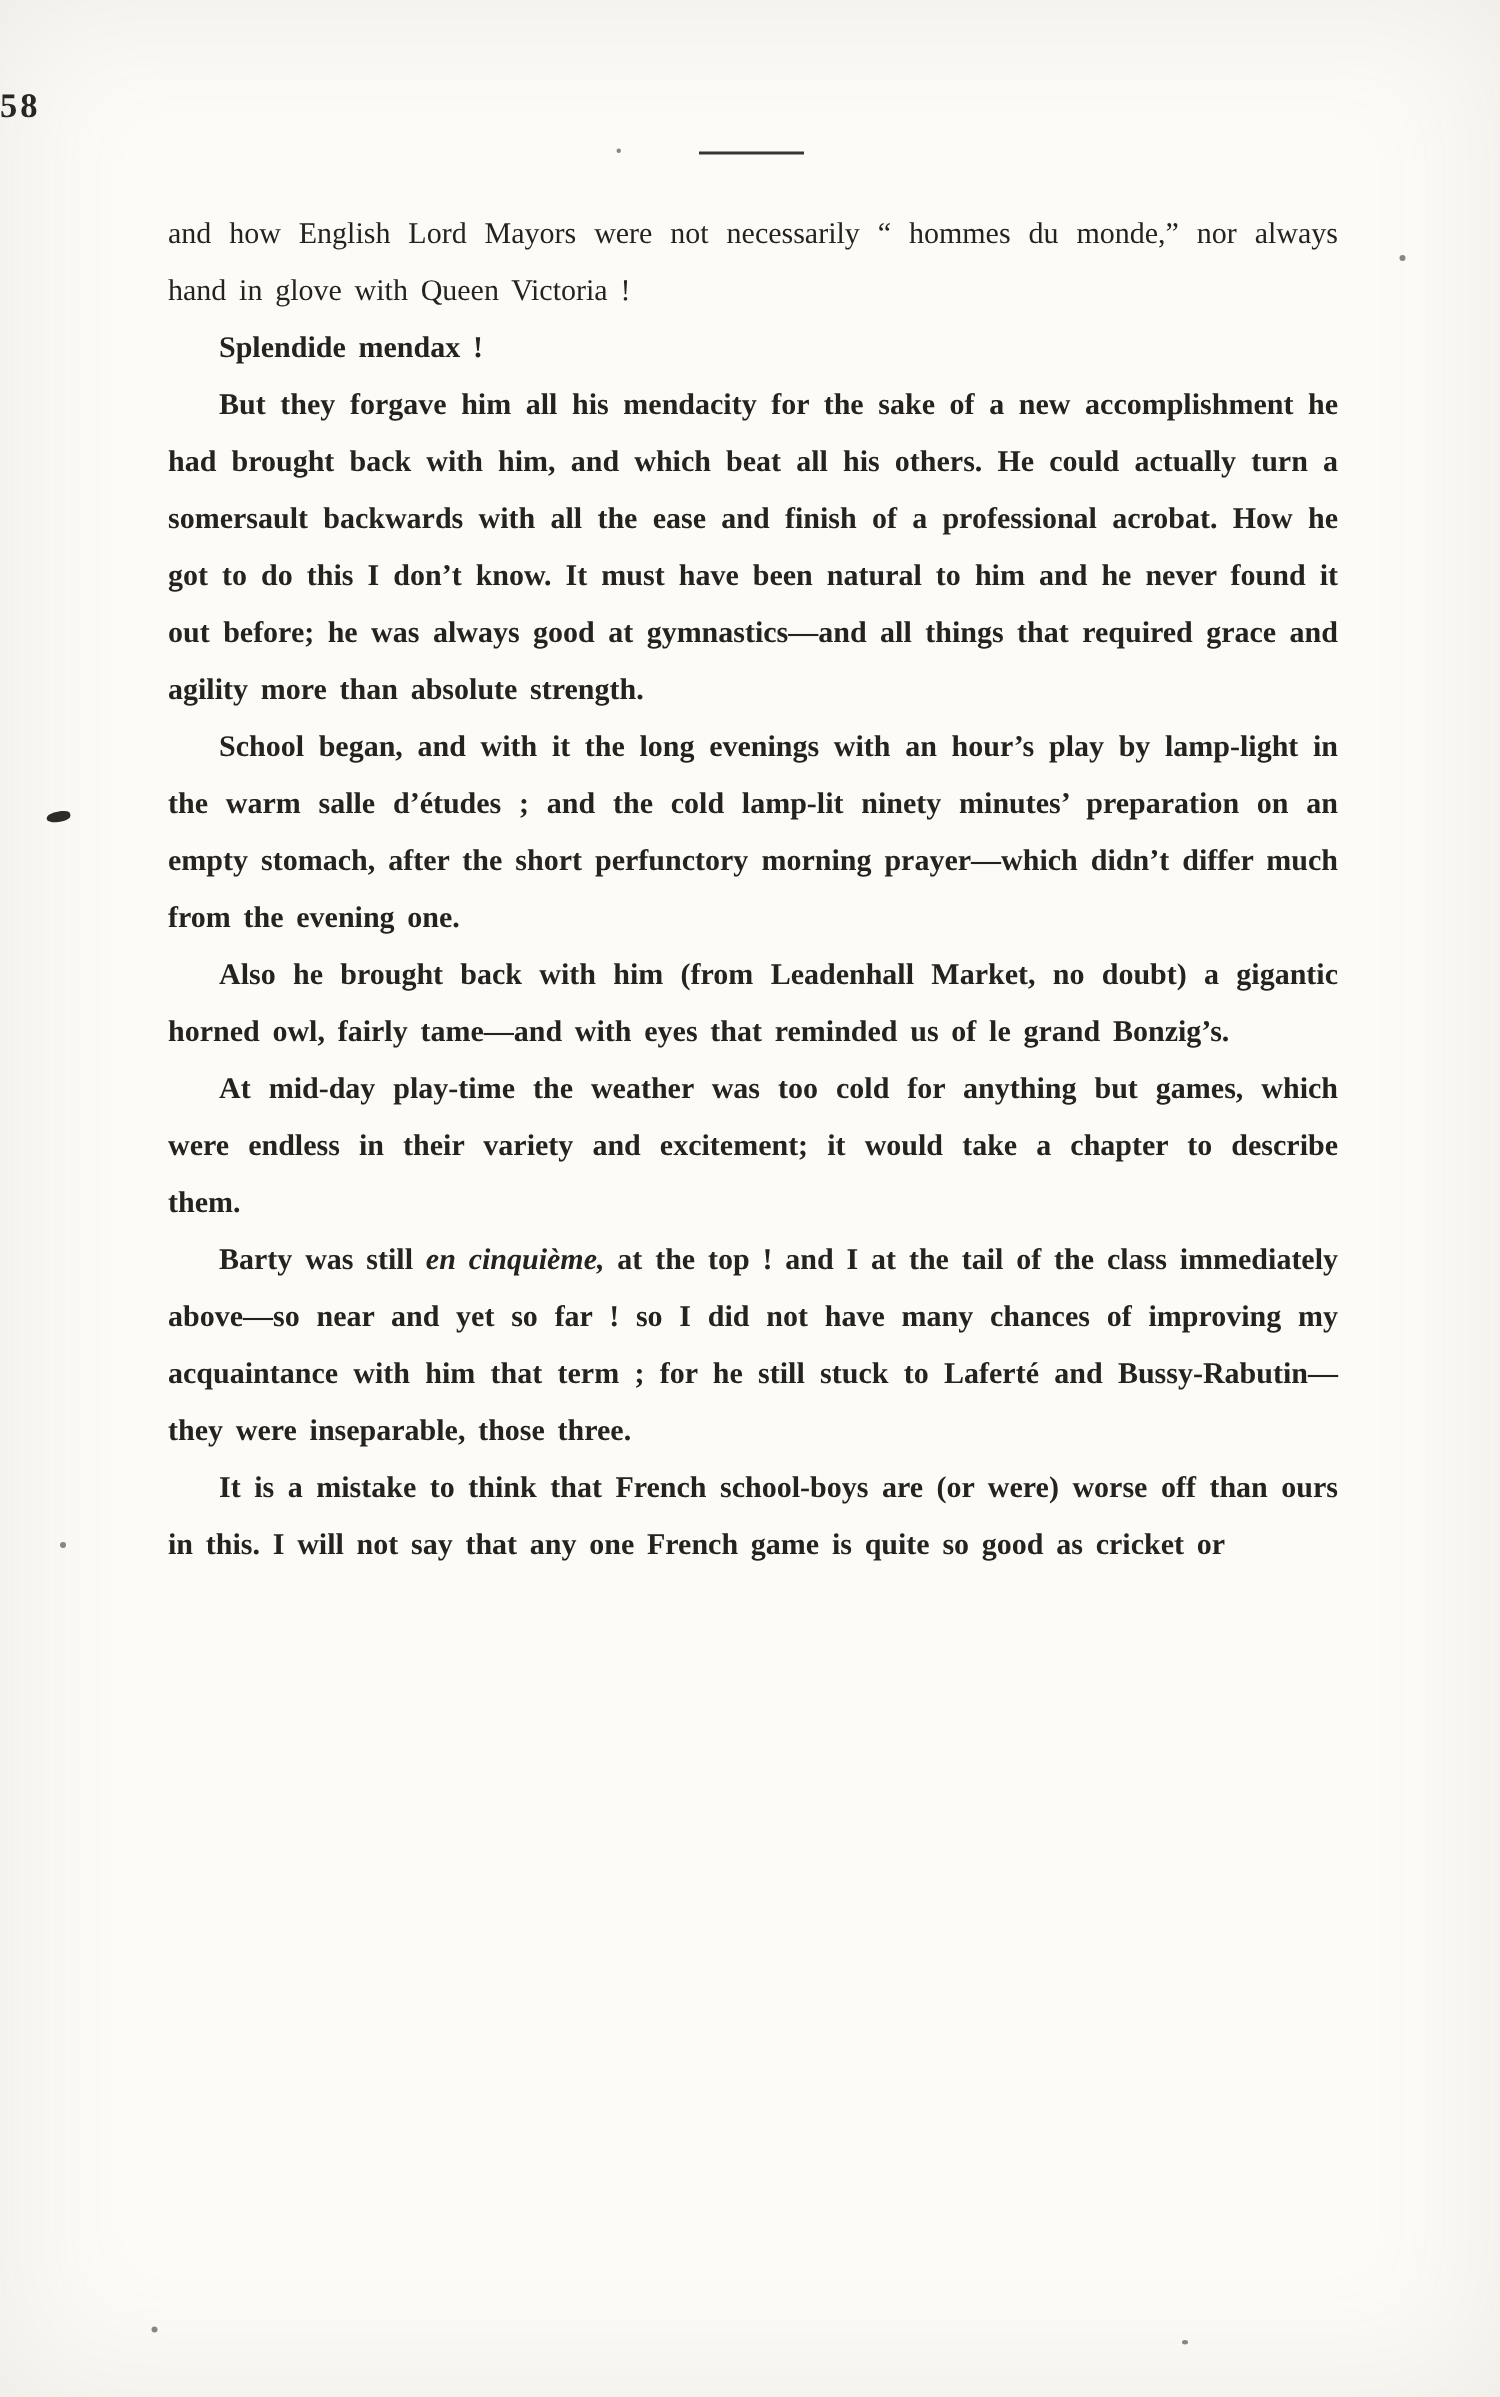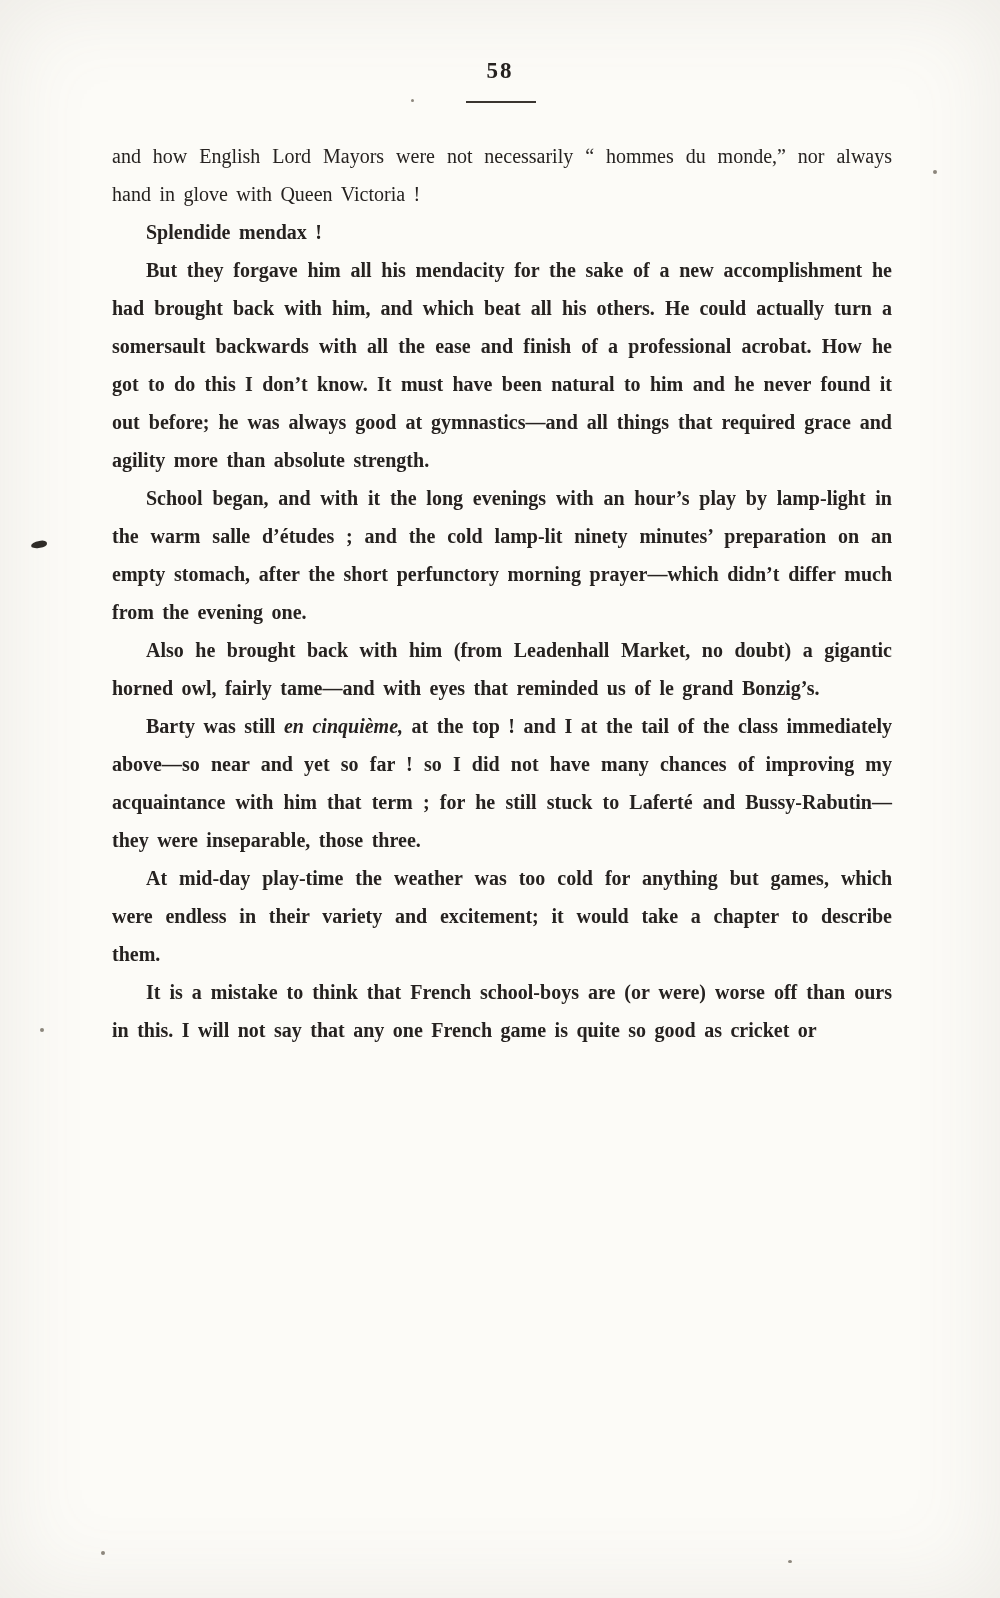--- a/index.html
+++ b/index.html
@@ -26,21 +26,21 @@
     position: absolute;
     inset: 0;
     pointer-events: none;
     box-shadow: inset 0 0 90px rgba(120,115,105,0.12);
   }
   .folio {
     position: absolute;
     top: 58px;
     left: 0;
     right: 0;
-    text-align: center;
+    text-align: left;
     font-size: 23px;
     font-weight: bold;
     letter-spacing: 2px;
     color: #262220;
   }
   .folio-rule {
     position: absolute;
     top: 101px;
     left: 466px;
     width: 70px;
@@ -99,22 +99,22 @@
   <div class="folio">58</div>
 
   <div class="folio-rule"></div>
 
   <main class="text-block" style="color: rgb(38, 34, 32);">
       <p class=""><span>and how English Lord Mayors were not necessarily “ hommes du monde,” nor always hand in glove with Queen Victoria !</span></p>
       <p class="indent"><span>Splendide mendax !</span></p>
       <p class="indent"><span>But they forgave him all his mendacity for the sake of a new accomplishment he had brought back with him, and which beat all his others.  He could actually turn a somersault backwards with all the ease and finish of a professional acrobat.  How he got to do this I don’t know.  It must have been natural to him and he never found it out before; he was always good at gymnastics—and all things that required grace and agility more than absolute strength.</span></p>
       <p class="indent"><span>School began, and with it the long evenings with an hour’s play by lamp-light in the warm salle d’études ; and the cold lamp-lit ninety minutes’ preparation on an empty stomach, after the short perfunctory morning prayer—which didn’t differ much from the evening one.</span></p>
       <p class="indent"><span>Also he brought back with him (from Leadenhall Market, no doubt) a gigantic horned owl, fairly tame—and with eyes that reminded us of le grand Bonzig’s.</span></p>
+      <p class="indent"><span>At mid-day play-time the weather was too cold for anything but games, which were endless in their variety and excitement; it would take a chapter to describe them.</span></p>
       <p class="indent"><span>Barty was still </span><span class="italic">en cinquième,</span><span> at the top ! and I at the tail of the class immediately above—so near and yet so far ! so I did not have many chances of improving my acquaintance with him that term ; for he still stuck to Laferté and Bussy-Rabutin—they were inseparable, those three.</span></p>
-      <p class="indent"><span>At mid-day play-time the weather was too cold for anything but games, which were endless in their variety and excitement; it would take a chapter to describe them.</span></p>
       <p class="indent"><span>It is a mistake to think that French school-boys are (or were) worse off than ours in this.  I will not say that any one French game is quite so good as cricket or</span></p>
     </main>
 
   <div class="margin-dash"></div>
   <div class="speck s1"></div>
   <div class="speck s2"></div>
   <div class="speck s3"></div>
   <div class="speck s4"></div>
   <div class="speck s5"></div>
 

